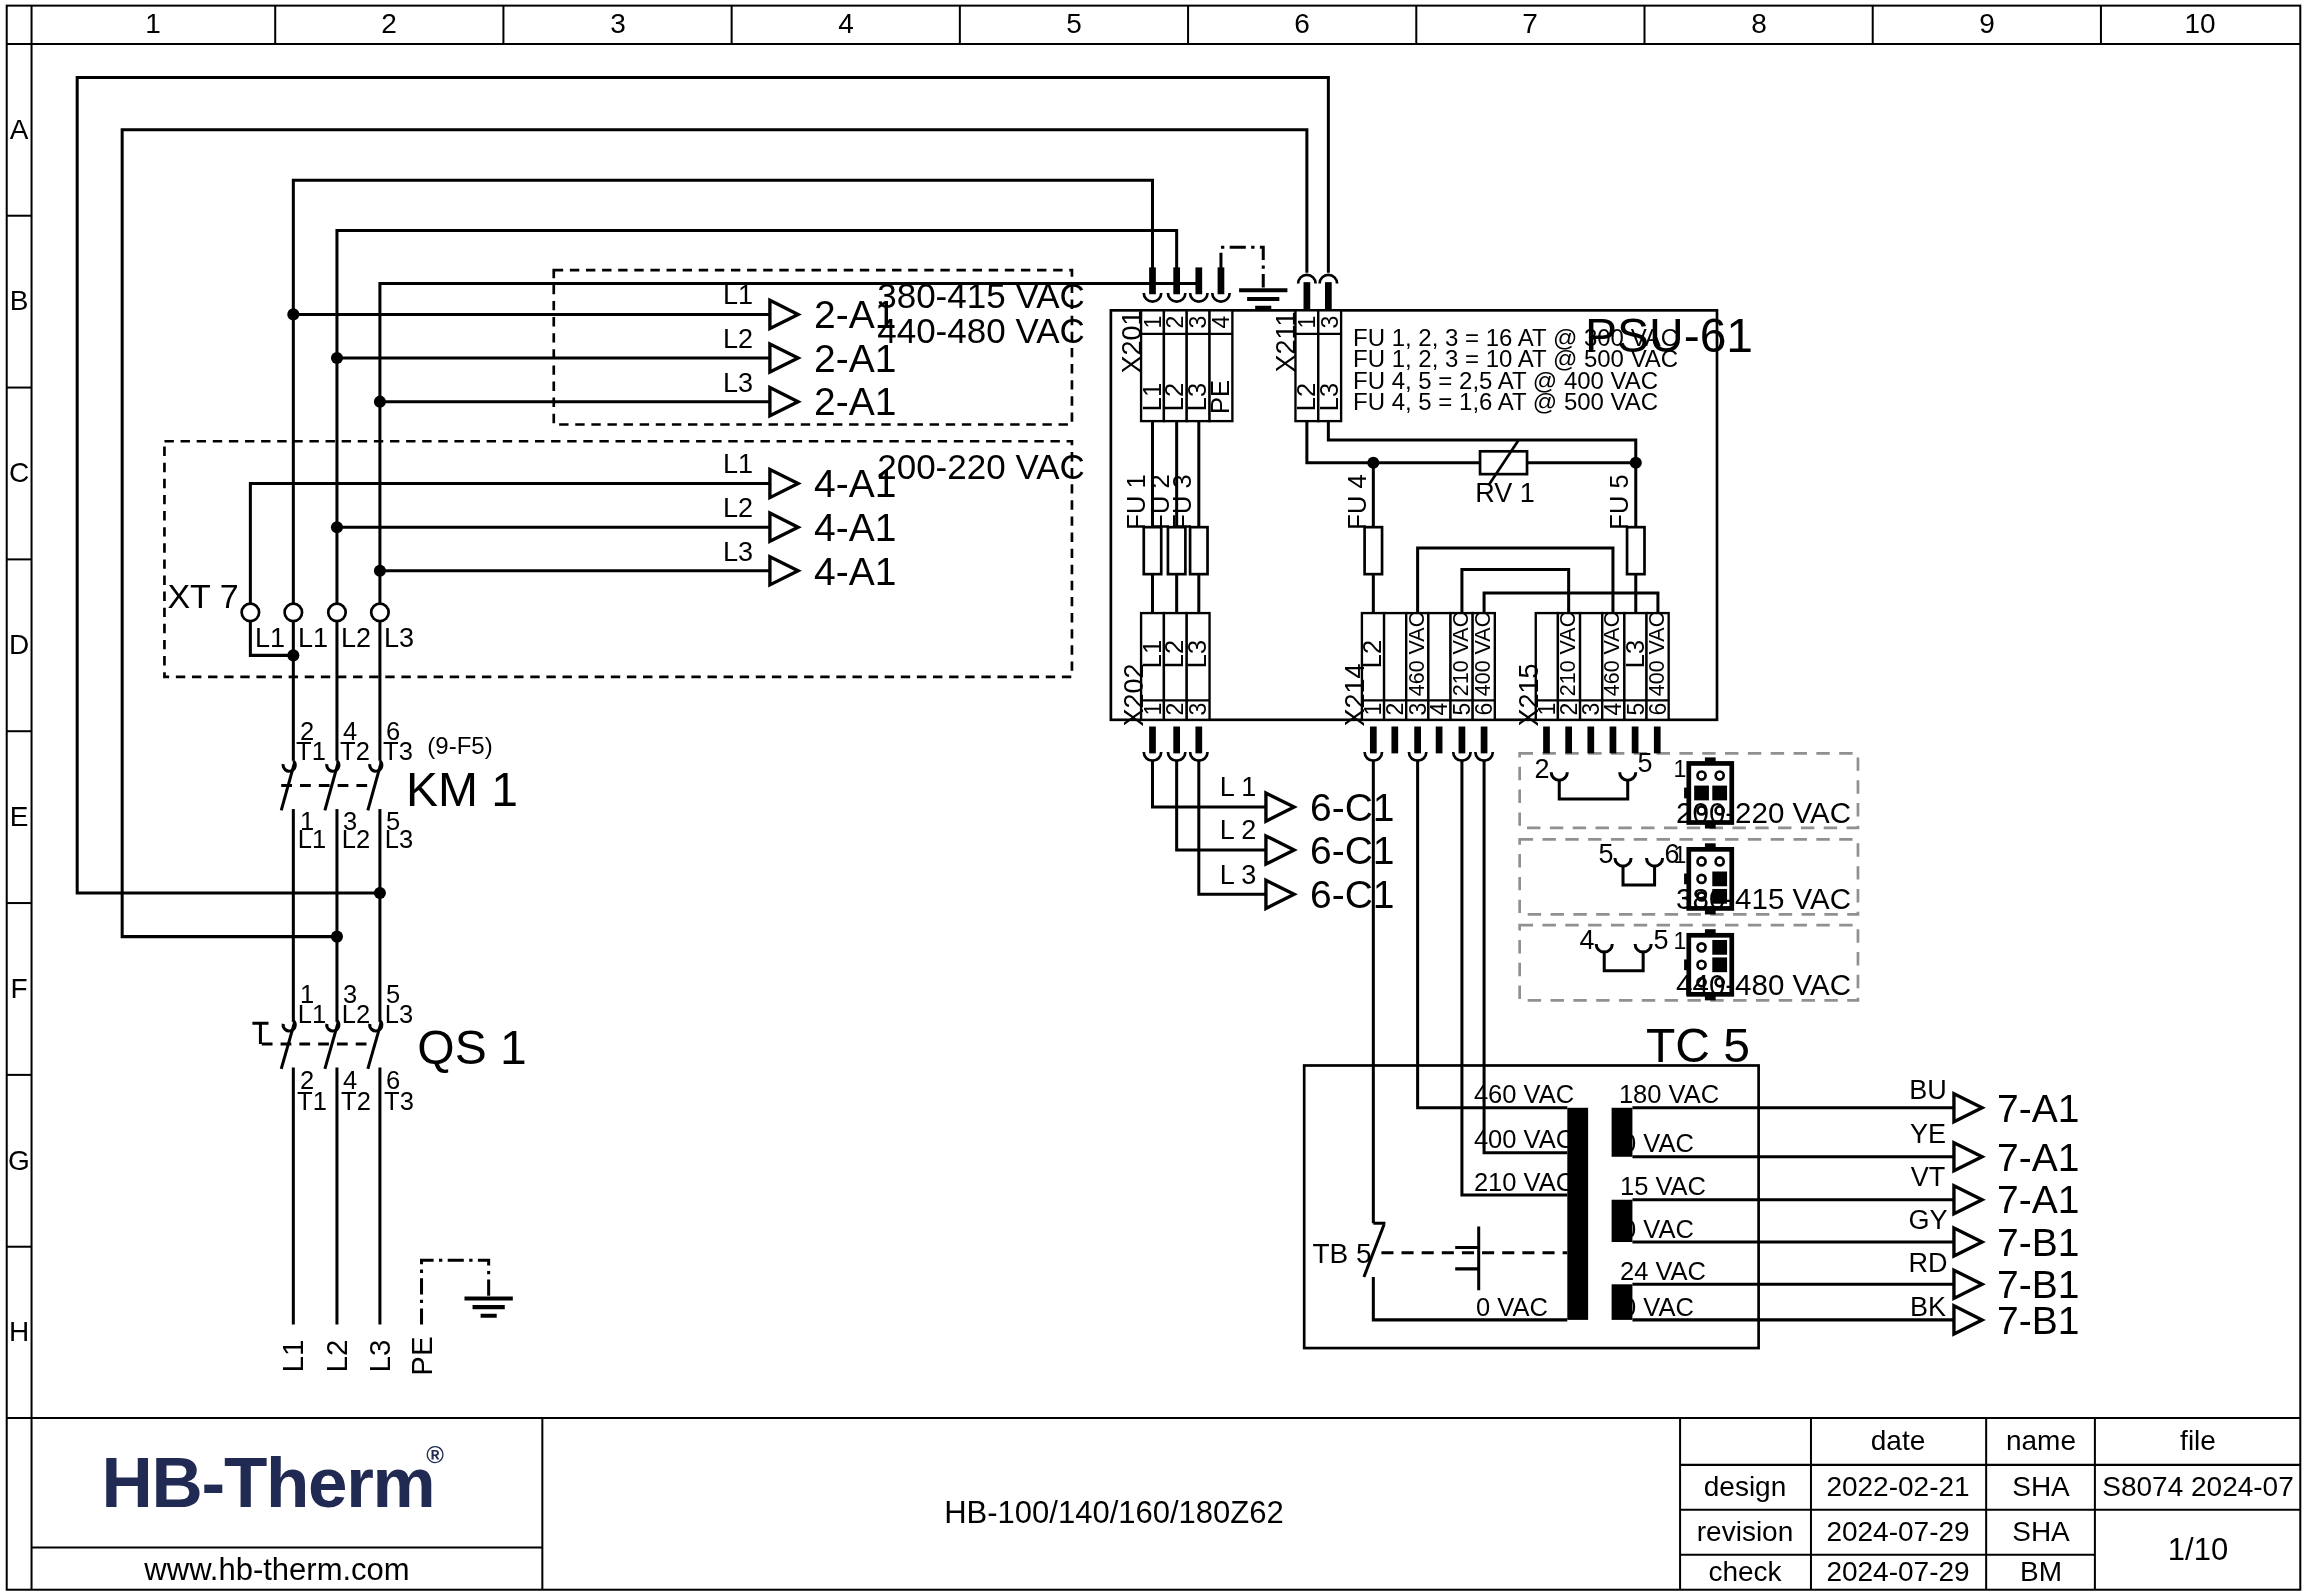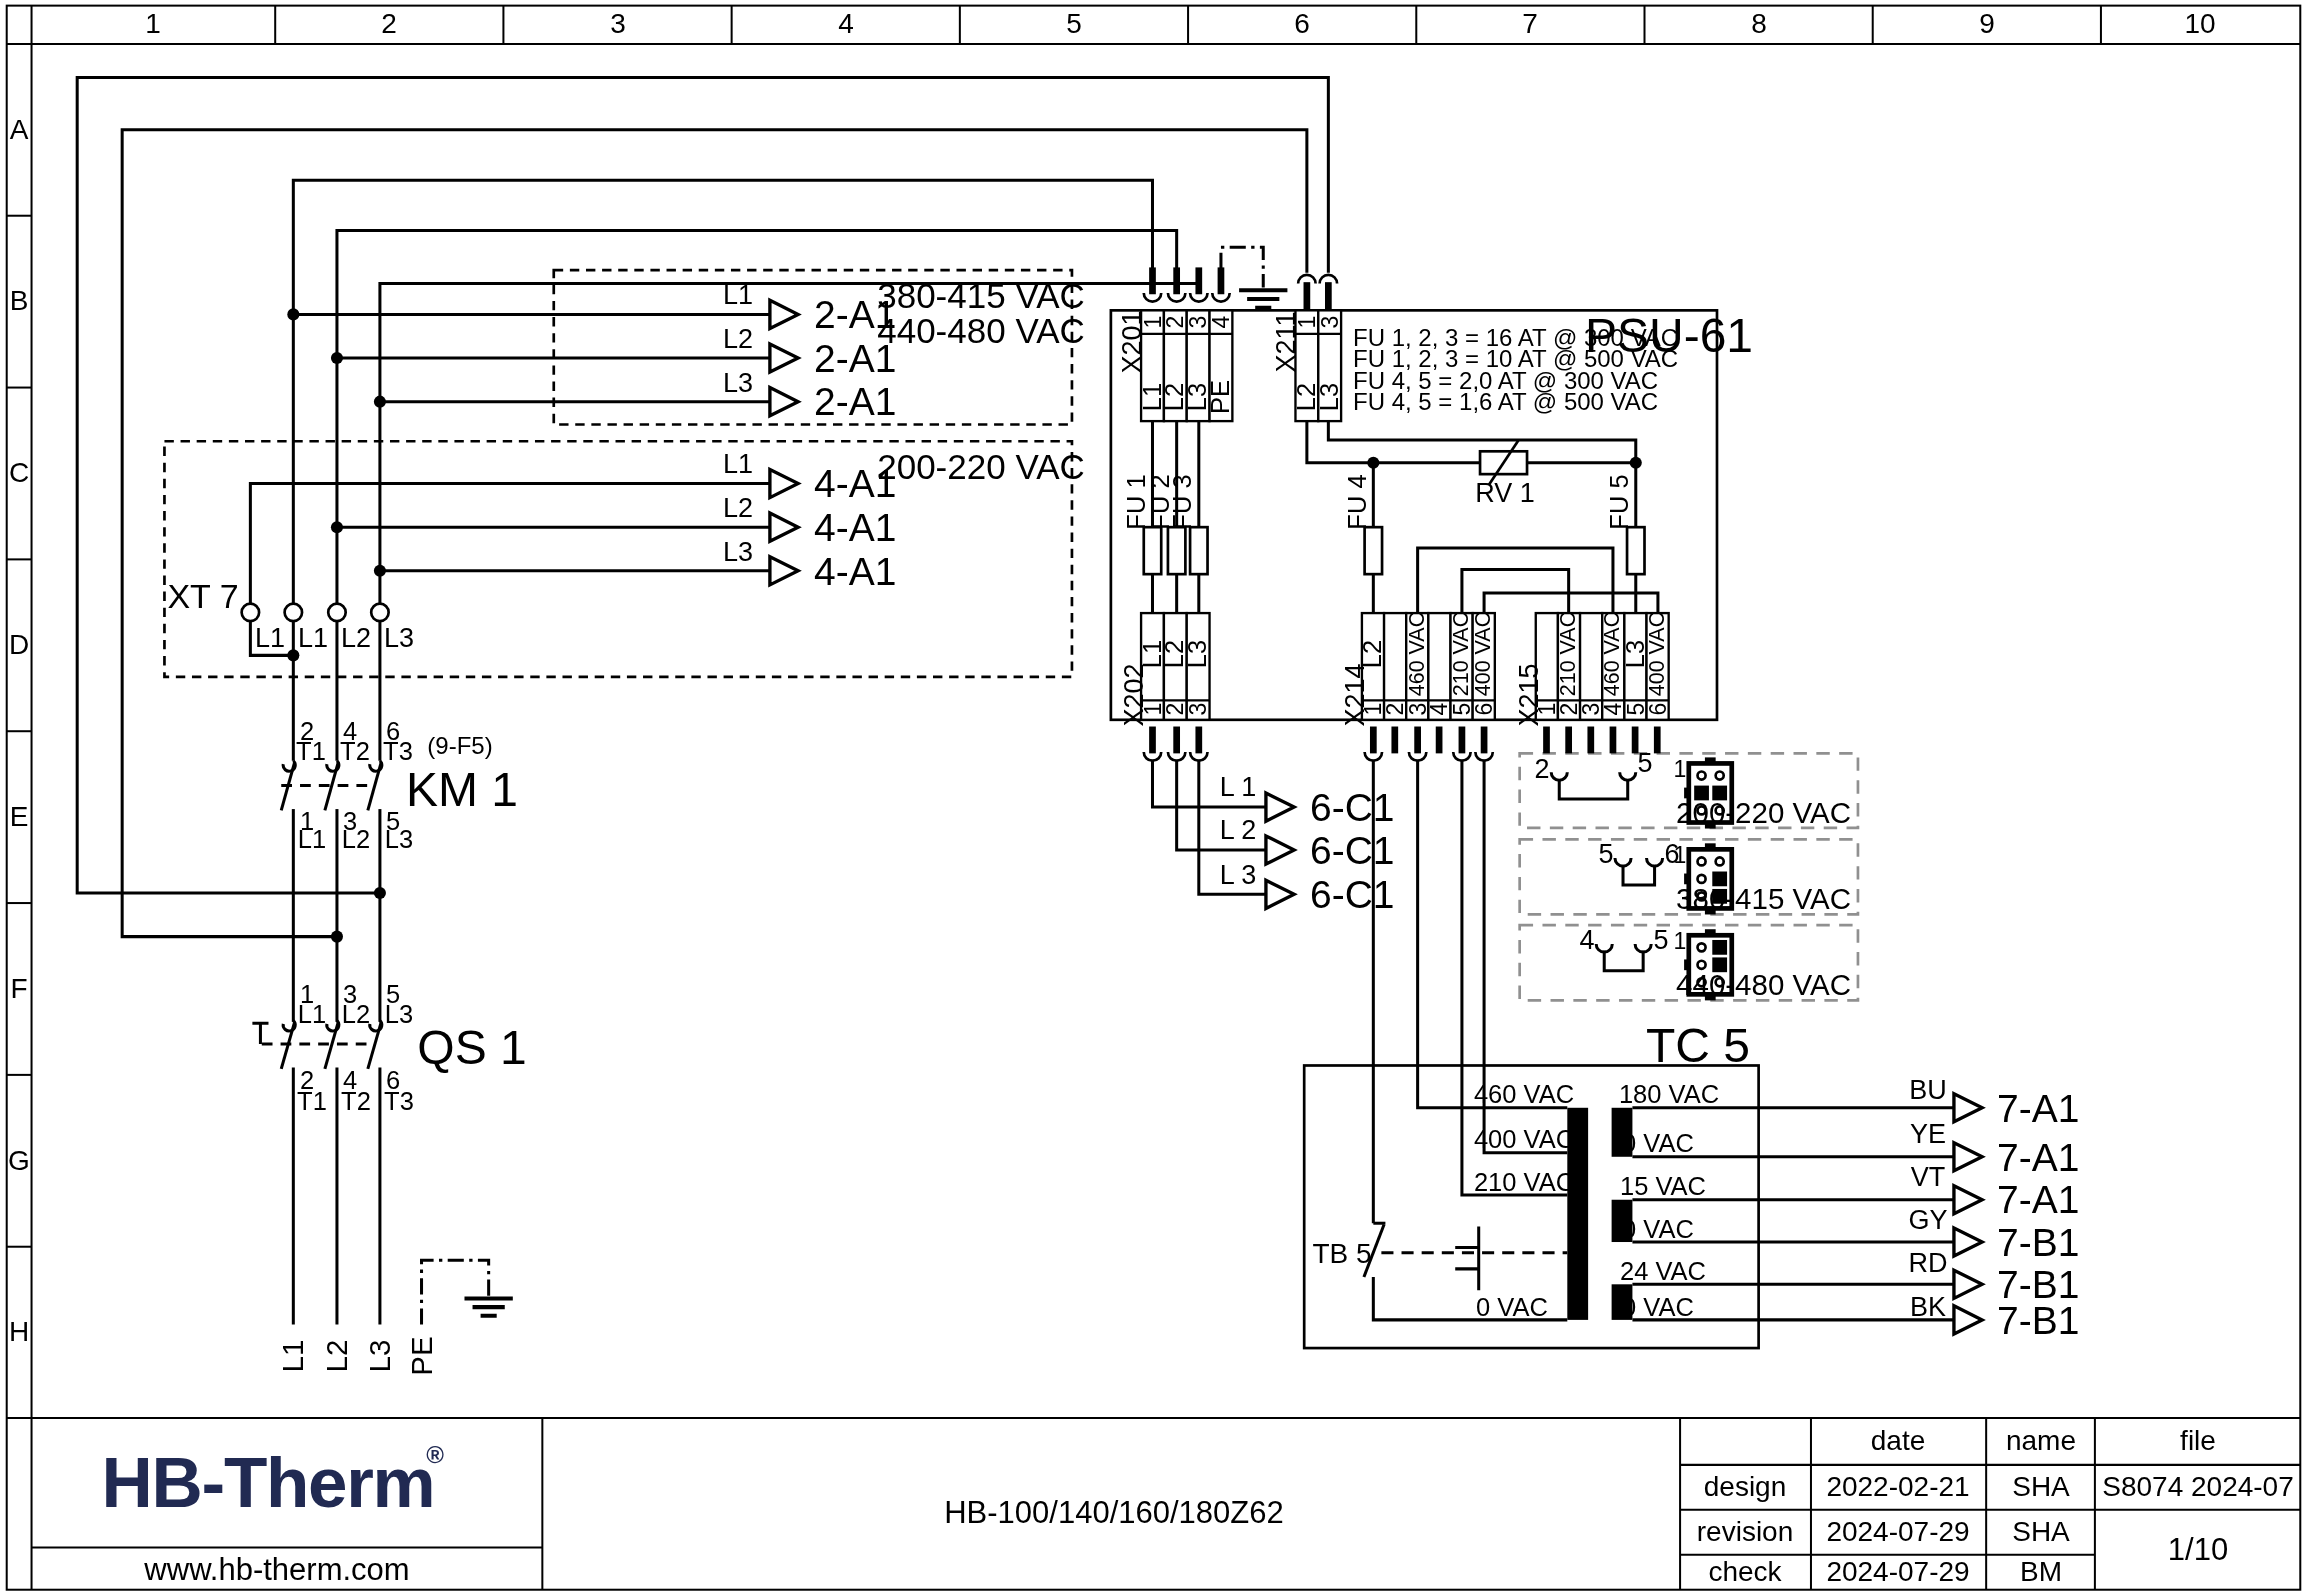--- a/index.html
+++ b/index.html
@@ -397,21 +397,21 @@
 <div class="t s54" style="left:472px;top:1048px">QS 1</div>
 
 <div class="t r s44" style="left:293px;top:1356px">L1</div>
 <div class="t r s44" style="left:337px;top:1356px">L2</div>
 <div class="t r s44" style="left:380px;top:1356px">L3</div>
 <div class="t r s44" style="left:422px;top:1356px">PE</div>
 
 <div class="t s54" style="left:1669px;top:336px">PSU-61</div>
 <div class="t tl s36" style="left:1353px;top:338px">FU 1, 2, 3 = 16 AT @ 300 VAC</div>
 <div class="t tl s36" style="left:1353px;top:359px">FU 1, 2, 3 = 10 AT @ 500 VAC</div>
-<div class="t tl s36" style="left:1353px;top:381px">FU 4, 5 = 2,0 AT @ 300 VAC</div>
+<div class="t tl s36" style="left:1353px;top:381px">FU 4, 5 = 2,5 AT @ 400 VAC</div>
 <div class="t tl s36" style="left:1353px;top:402px">FU 4, 5 = 1,6 AT @ 500 VAC</div>
 
 <div class="t r s40" style="left:1132px;top:342px">X201</div>
 <div class="t r s34" style="left:1153px;top:322px">1</div>
 <div class="t r s34" style="left:1175px;top:322px">2</div>
 <div class="t r s34" style="left:1198px;top:322px">3</div>
 <div class="t r s34" style="left:1221px;top:322px">4</div>
 <div class="t r s38" style="left:1153px;top:397px">L1</div>
 <div class="t r s38" style="left:1175px;top:397px">L2</div>
 <div class="t r s38" style="left:1198px;top:397px">L3</div>

